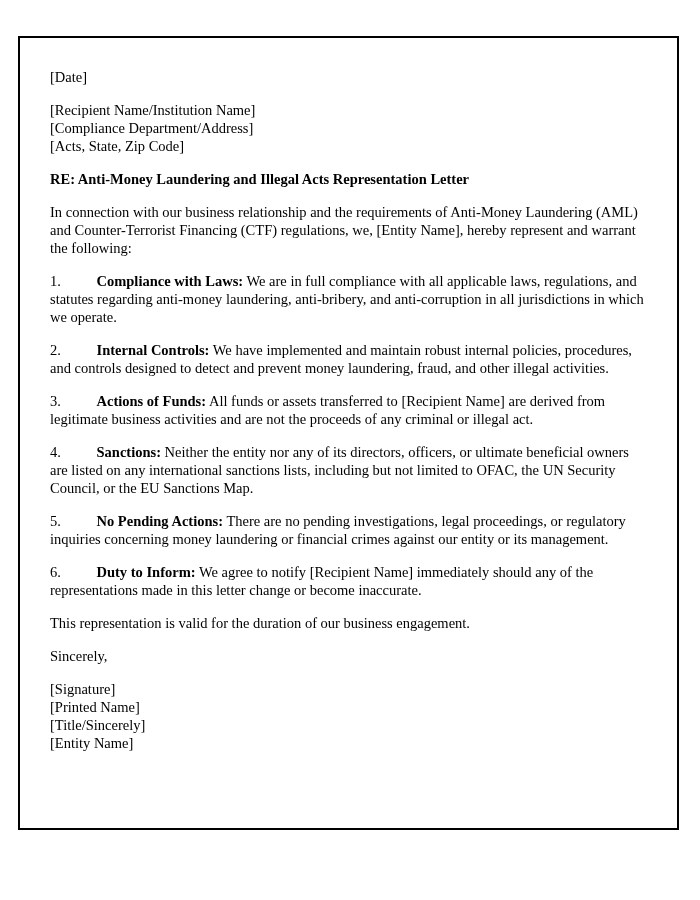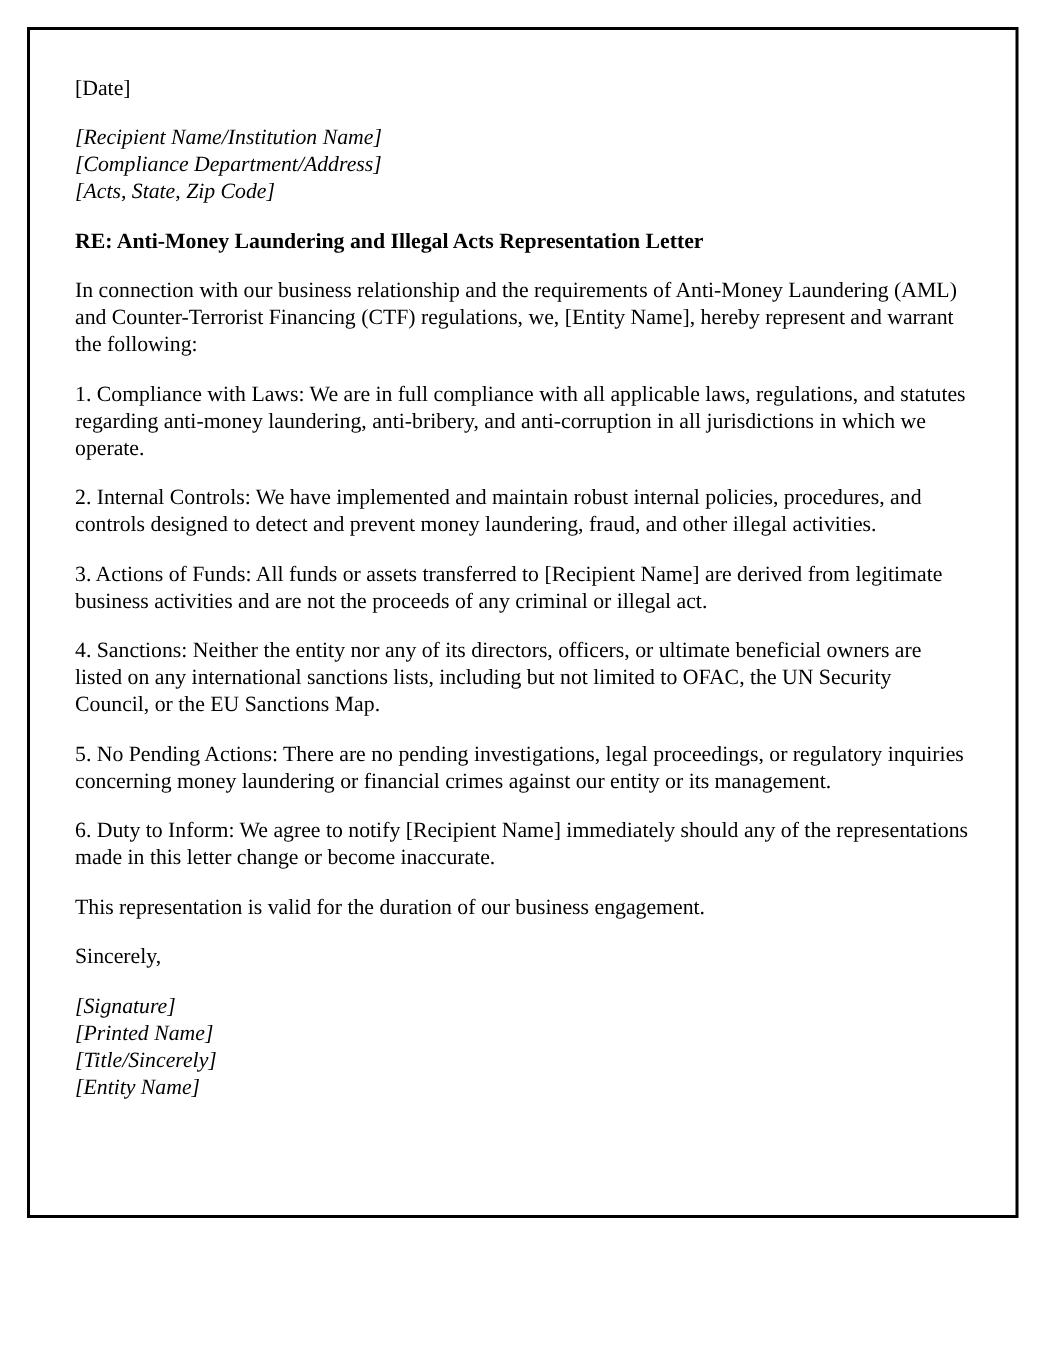--- a/index.html
+++ b/index.html
@@ -10,48 +10,48 @@
   body {
     width: 700px;
     height: 900px;
     position: relative;
     font-family: "Liberation Serif", serif;
     color: #000000;
   }
   .page {
     position: absolute;
     left: 18px;
-    top: 18px;
+    top: 36px;
     width: 661px;
     height: 794px;
     border: 2px solid #000000;
     box-sizing: border-box;
     background: #ffffff;
     overflow: hidden;
     padding: 30px 30px 0 30px;
   }
   .para {
     margin: 0 0 15px 0;
     font-size: 14.5px;
     line-height: 18px;
   }
   .block {
     margin: 0 0 15px 0;
   }
   .line {
     font-size: 14.5px;
     line-height: 18px;
     display: block;
-    font-style: italic;
   }
   .subject {
     font-weight: bold;
   }
   strong {
-    font-weight: normal;
+    font-weight: bold;
+    margin-left: 32px;
   }
 </style>
 </head>
 <body>
 
 <div class="page">
 
   <p class="para">[Date]</p>
 
   <div class="block">

